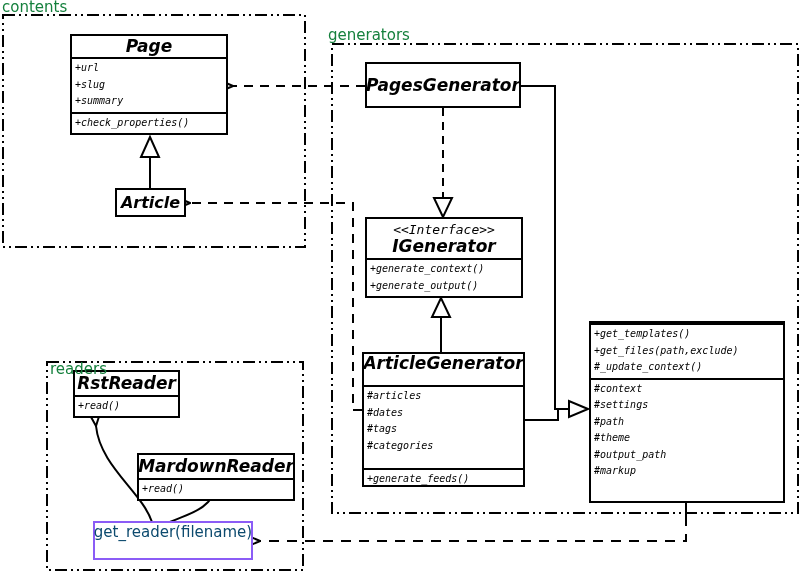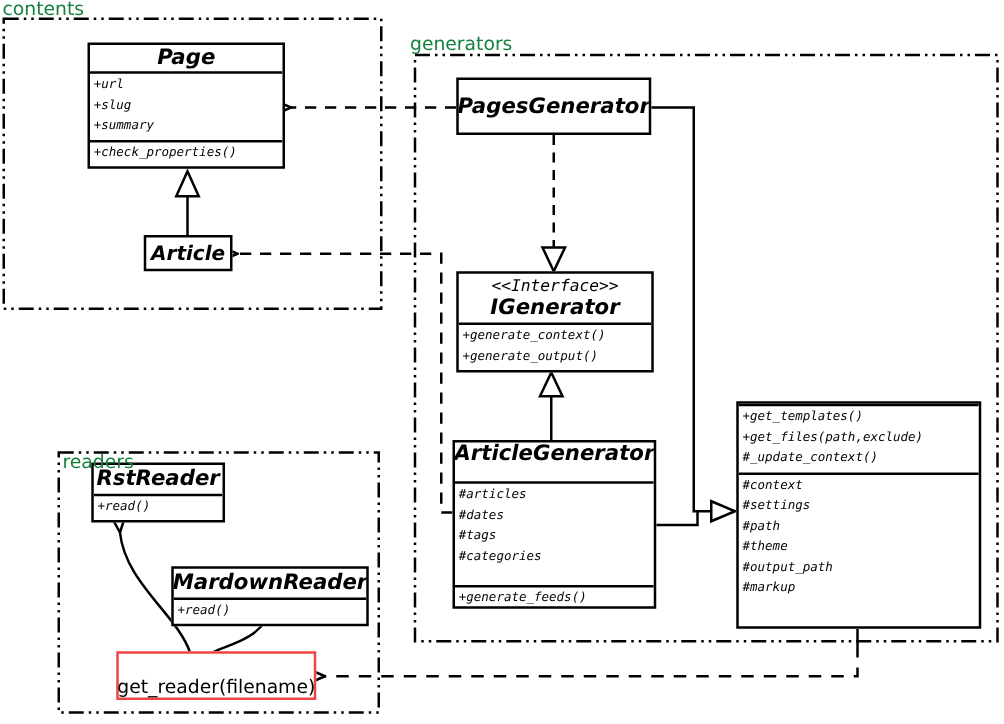--- a/index.html
+++ b/index.html
@@ -57,28 +57,28 @@
     border-top: 2px solid #000;
     font-family: "DejaVu Sans Mono", "Liberation Mono", monospace;
     font-size: 10px;
     line-height: 16.5px;
     padding: 1px 3px 2px 3px;
     white-space: pre-line;
   }
   .plain-node {
     position: absolute;
     background: #fff;
-    border: 2px solid #ef4444;
+    border: 2px solid #8b5cf6;
     box-sizing: border-box;
     display: flex;
-    align-items: flex-end;
+    align-items: flex-start;
     justify-content: center;
     font-size: 15px;
     z-index: 2;
-    color: #000000;
+    color: #0c4a6e;
   }
 </style>
 </head>
 <body>
 
 <div id="canvas">
 
   <svg id="edge-layer" viewBox="0 0 803 579" xmlns="http://www.w3.org/2000/svg">
     <defs>
       <marker id="vee" markerUnits="userSpaceOnUse" markerWidth="16" markerHeight="16" refX="1" refY="8" orient="auto">

